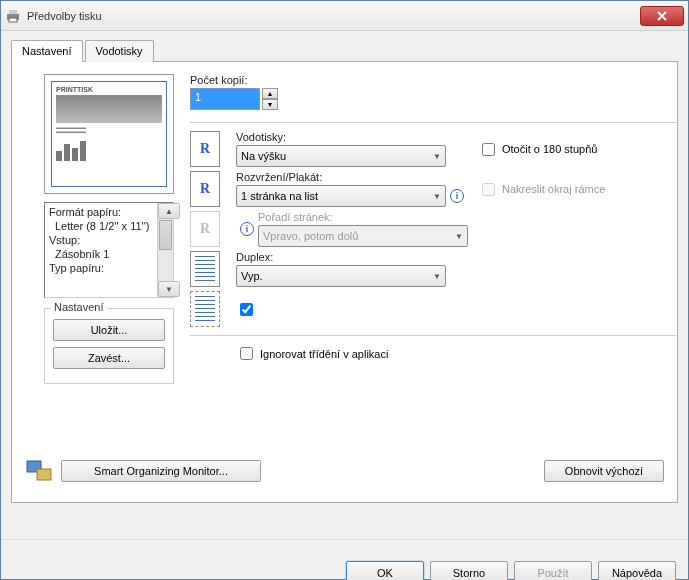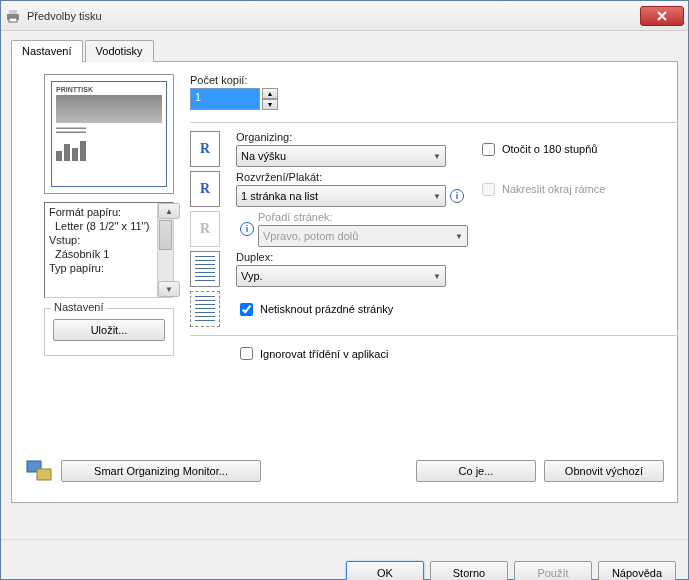--- a/index.html
+++ b/index.html
@@ -117,40 +117,41 @@
             <div class="btn">▲</div>
             <div class="thumb"></div>
             <div class="track"></div>
             <div class="btn">▼</div>
           </div>
         </div>
 
         <div class="fieldset">
           <span class="legend">Nastavení</span>
           <div class="btn">Uložit...</div>
+          <div class="btn">Zavést...</div>
         </div>
       </div>
 
       <div class="right-col">
         <div class="label">Počet kopií:</div>
         <div class="row">
           <div class="input-num sel">1</div>
           <div class="spinner">
             <div>▲</div>
             <div>▼</div>
           </div>
         </div>
 
         <hr class="hr">
 
         <div class="grid">
 
           <div class="thumb-icon">R</div>
           <div>
-            <div class="label">Organizing:</div>
+            <div class="label">Vodotisky:</div>
             <div class="select">
               <span>Na výšku</span>
               <span class="arrow">▼</span>
             </div>
           </div>
           <label class="chk">
             <input type="checkbox" style="">
             <span>Otočit o 180 stupňů</span>
           </label>
 
@@ -189,21 +190,20 @@
             <div class="select">
               <span>Vyp.</span>
               <span class="arrow">▼</span>
             </div>
           </div>
           <div></div>
 
           <div class="thumb-icon dashed lines"></div>
           <label class="chk" style="grid-column: 2 / span 2;">
             <input type="checkbox" checked="" style="">
-            <span>Netisknout prázdné stránky</span>
           </label>
         </div>
 
         <hr class="hr">
 
         <label class="chk" style="margin-left:46px;">
           <input type="checkbox" style="">
           <span>Ignorovat třídění v aplikaci</span>
         </label>
 
@@ -213,21 +213,20 @@
 
     <div class="bottom-in" style="position:relative; top:-46px; padding: 0 14px;">
       <span class="som-icon">
         <svg width="28" height="28" viewBox="0 0 28 28">
             <rect x="2" y="4" width="14" height="11" fill="#5a8fd0" stroke="#2a5fa0"></rect>
             <rect x="12" y="12" width="14" height="11" fill="#d8c060" stroke="#a08020"></rect>
           </svg>
       </span>
       <div class="btn" style="min-width:200px;">Smart Organizing Monitor...</div>
       <div class="spacer"></div>
-      <div class="btn">Co je...</div>
       <div class="btn">Obnovit výchozí</div>
     </div>
   </div>
 
   <div class="footer">
     <div class="btn default">OK</div>
     <div class="btn">Storno</div>
     <div class="btn disabled">Použít</div>
     <div class="btn">Nápověda</div>
   </div>

